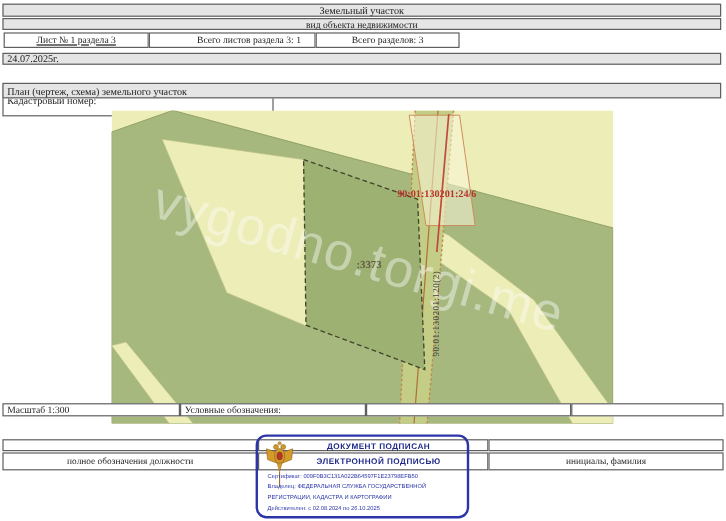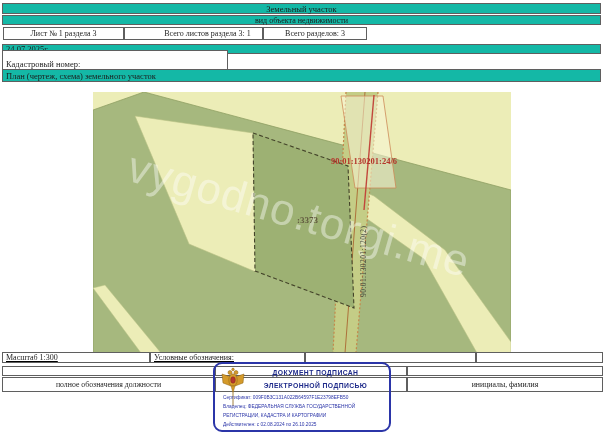--- a/index.html
+++ b/index.html
@@ -1,18 +1,18 @@
 <!DOCTYPE html>
 <html><head>
 <meta charset="utf-8">
 <style>
   html,body{margin:0;padding:0;}
   body{font-family:"Liberation Serif", serif; background:#ffffff;}
   #page{position:relative;width:605px;height:434px;background:#fff;overflow:hidden;}
-  .row{position:absolute;left:2px;width:599px;box-sizing:border-box;border:1px solid #5f5f5f;background:#14b8a6;}
+  .row{position:absolute;left:2px;width:599px;box-sizing:border-box;border:1px solid #5f5f5f;background:#e5e5e5;}
   .center{display:flex;align-items:center;justify-content:center;text-align:center;}
   .left{display:flex;align-items:center;justify-content:flex-start;}
   .cells{position:absolute;left:2px;display:flex;}
   .cell{box-sizing:border-box;border:1px solid #5f5f5f;display:flex;align-items:center;justify-content:center;text-align:center;background:#fff;}
   .cell.l{justify-content:flex-start;padding-left:3px;text-align:left;}
   .t85{font-size:8.5px;color:#1c1c1c;}
   .t80{font-size:8px;color:#1c1c1c;}
   .t78{font-size:7.8px;color:#1c1c1c;}
   #map{position:absolute;left:93px;top:92px;width:418px;height:261px;}
   #stamp{position:absolute;left:213px;top:362px;width:178px;height:70px;box-sizing:border-box;
@@ -29,36 +29,36 @@
 <div id="page">
 
   <div class="row center t85" style="top:3px;height:11px;">
     <span>Земельный участок</span>
   </div>
   <div class="row center t80" style="top:15px;height:10px;">
     <span>вид объекта недвижимости</span>
   </div>
 
   <div class="cells" style="top:27px;height:13px;left:3px;">
-    <div class="cell t80 nb" style="width:121px;">
+    <div class="cell t80 nb" style="width:121px;text-decoration:underline;">
         <span>Лист № 1 раздела 3</span>
       </div>
     <div class="cell t80 nb" style="width:139px;padding-left:28px;">
         <span>Всего листов раздела 3: 1</span>
       </div>
-    <div class="cell t80 nb" style="width:104px;">
+    <div class="cell t80 nb" style="width:120px;">
         <span>Всего разделов: 3</span>
       </div>
   </div>
 
   <div class="row left t85" style="top:44px;height:10px;padding-left:3px;">
     <span>24.07.2025г.</span>
   </div>
 
-  <div class="cells" style="top:50px;height:27px;">
+  <div class="cells" style="top:70px;height:27px;">
     <div class="cell l t85" style="width:226px;">
         <span>Кадастровый номер:</span>
       </div>
   </div>
 
   <div class="row left t85" style="top:69px;height:13px;padding-left:3px;">
     <span>План (чертеж, схема) земельного участок</span>
   </div>
 
   <div id="map">
@@ -84,21 +84,21 @@
       <polygon points="160,41 255,74 261,216 162,179" fill="#9db173" stroke="#44442a" stroke-width="1.1" stroke-dasharray="4 2.5"></polygon>
 
       <text x="0" y="0" transform="translate(32,88) rotate(16)" font-family="Liberation Sans, sans-serif" font-size="44" letter-spacing="1" fill="#ffffff" fill-opacity="0.42">vygodno.torgi.me</text>
 
       <text x="271" y="72" text-anchor="middle" font-family="Liberation Serif, serif" font-weight="bold" font-size="8.5" fill="#b5352b">90:01:130201:24/6</text>
       <text x="204" y="131" font-family="Liberation Serif, serif" font-weight="bold" font-size="9" fill="#625a40">:3373</text>
       <text x="0" y="0" transform="translate(273,205) rotate(-90)" font-family="Liberation Serif, serif" font-size="7.5" letter-spacing="0.4" fill="#3f3f38">90:01:130201:120(2)</text>
     </svg>
   </div>
 
-  <div class="cells" style="top:352px;height:11px;text-decoration:underline;">
+  <div class="cells" style="top:336px;height:11px;">
     <div class="cell l t80" style="width:148px;">
         <span>Масштаб 1:300</span>
       </div>
     <div class="cell l t80" style="width:155px;">
         <span>Условные обозначения:</span>
       </div>
     <div class="cell" style="width:171px;"></div>
     <div class="cell" style="width:127px;"></div>
   </div>
 

